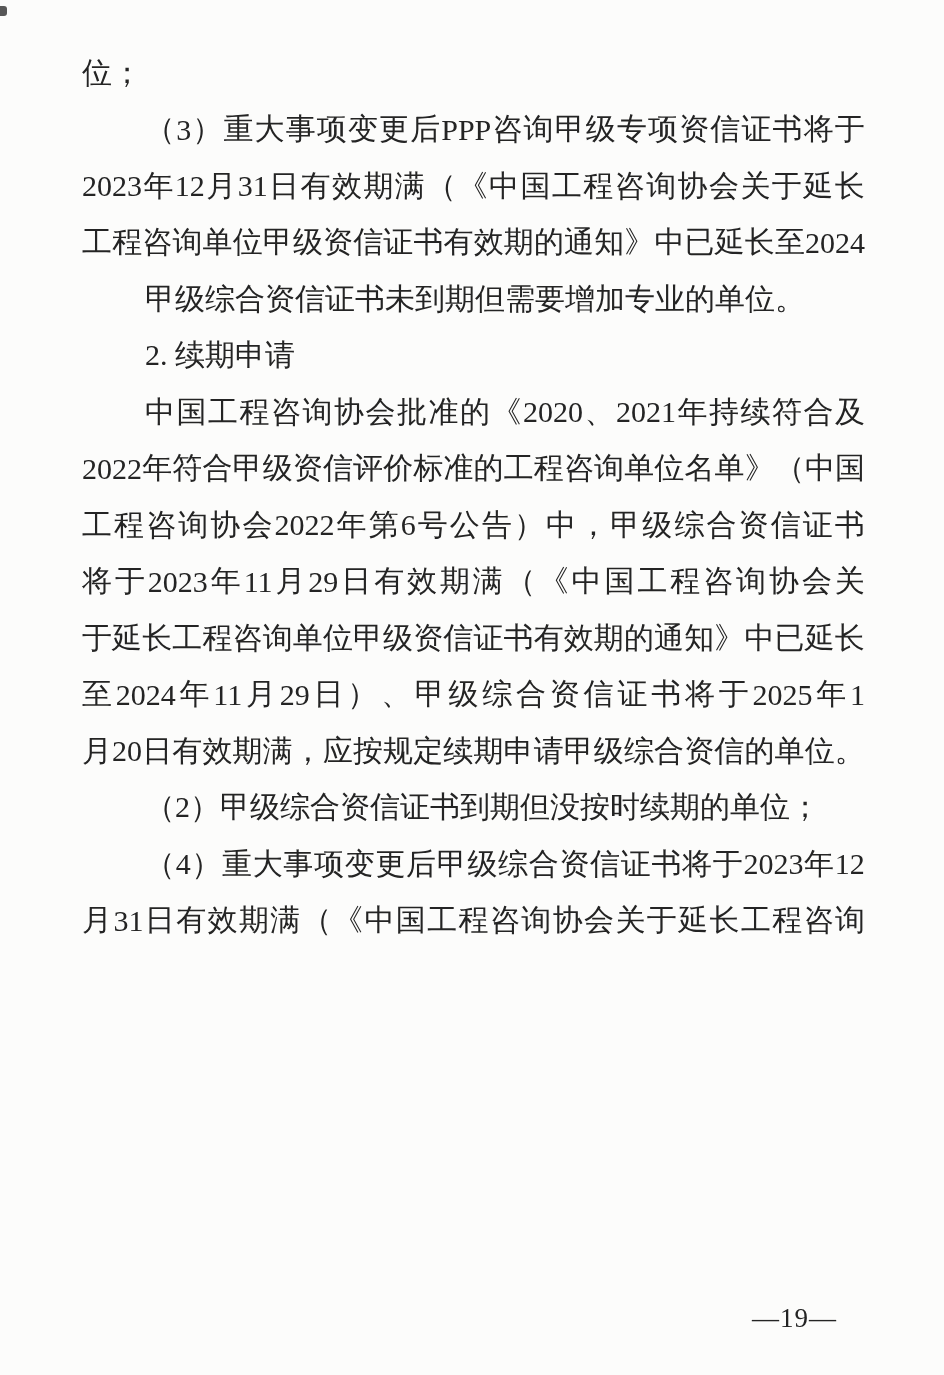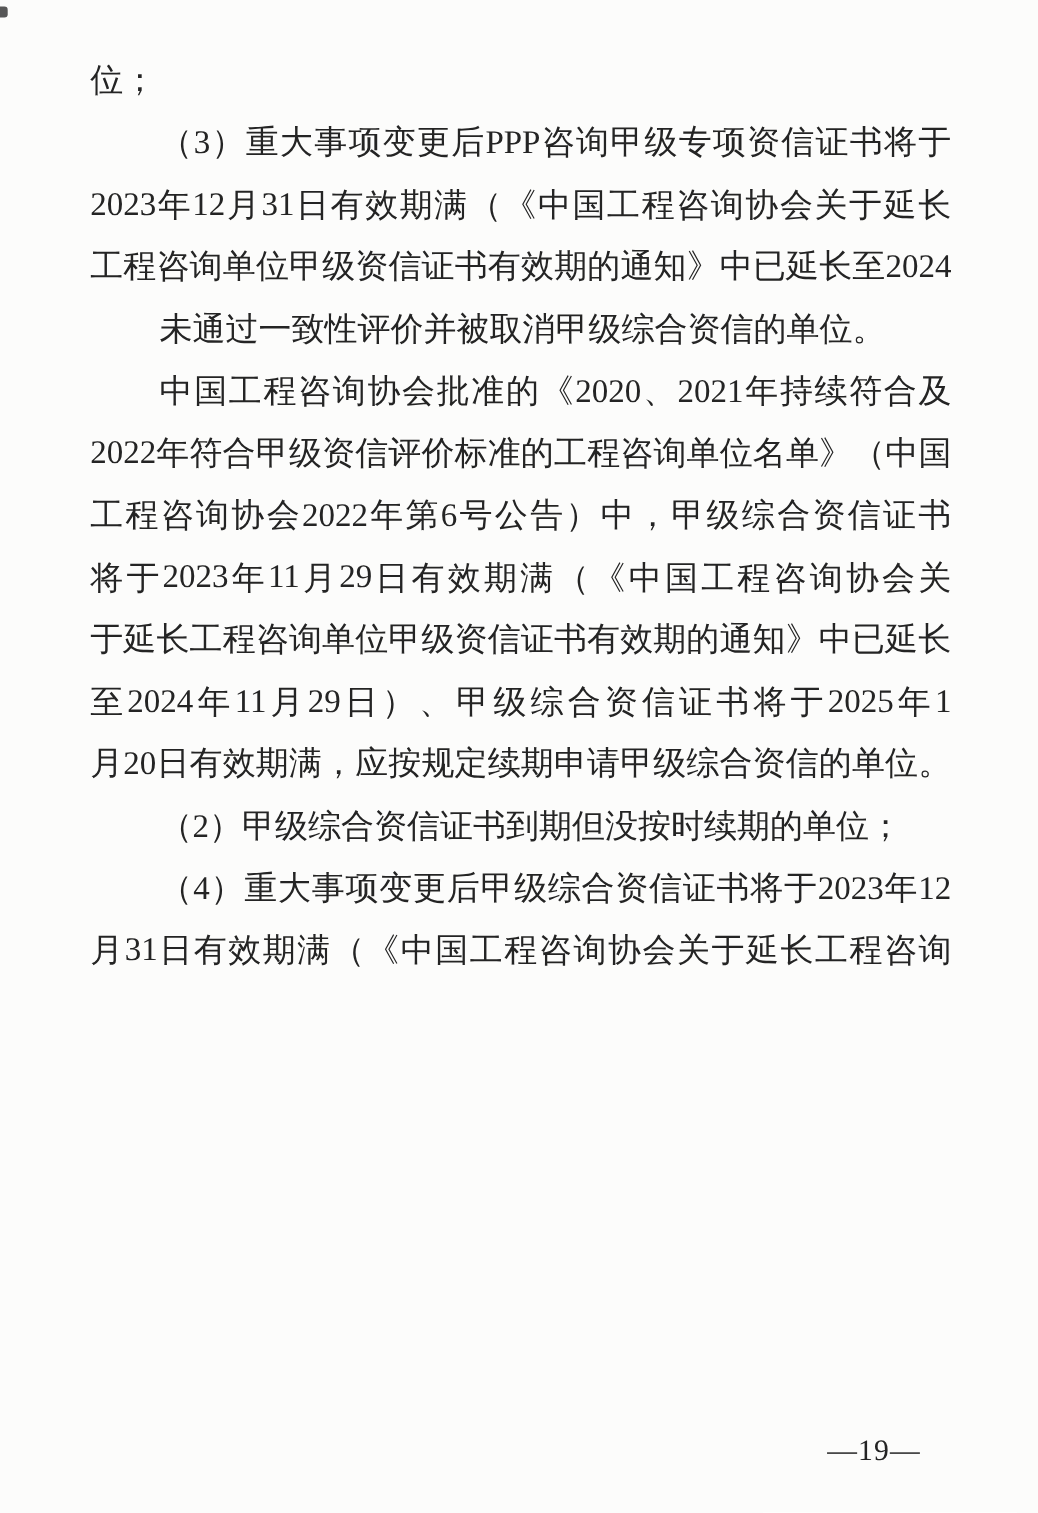--- a/index.html
+++ b/index.html
@@ -151,21 +151,26 @@
           <span class="tok">中</span>
           <span class="tok">已</span>
           <span class="tok">延</span>
           <span class="tok">长</span>
           <span class="tok">至</span>
           <span class="tok">2024</span>
         </div>
       </div>
       <div>
         <div class="line indent">
-          <span class="run">未通过一致性评价并被取消甲级综合资信的单位。</span>
+          <span class="run">甲级综合资信证书未到期但需要增加专业的单位。</span>
+        </div>
+      </div>
+      <div>
+        <div class="line indent">
+          <span class="run">2. 续期申请</span>
         </div>
       </div>
       <div>
         <div class="line indent justify">
           <span class="tok">中</span>
           <span class="tok">国</span>
           <span class="tok">工</span>
           <span class="tok">程</span>
           <span class="tok">咨</span>
           <span class="tok">询</span>

